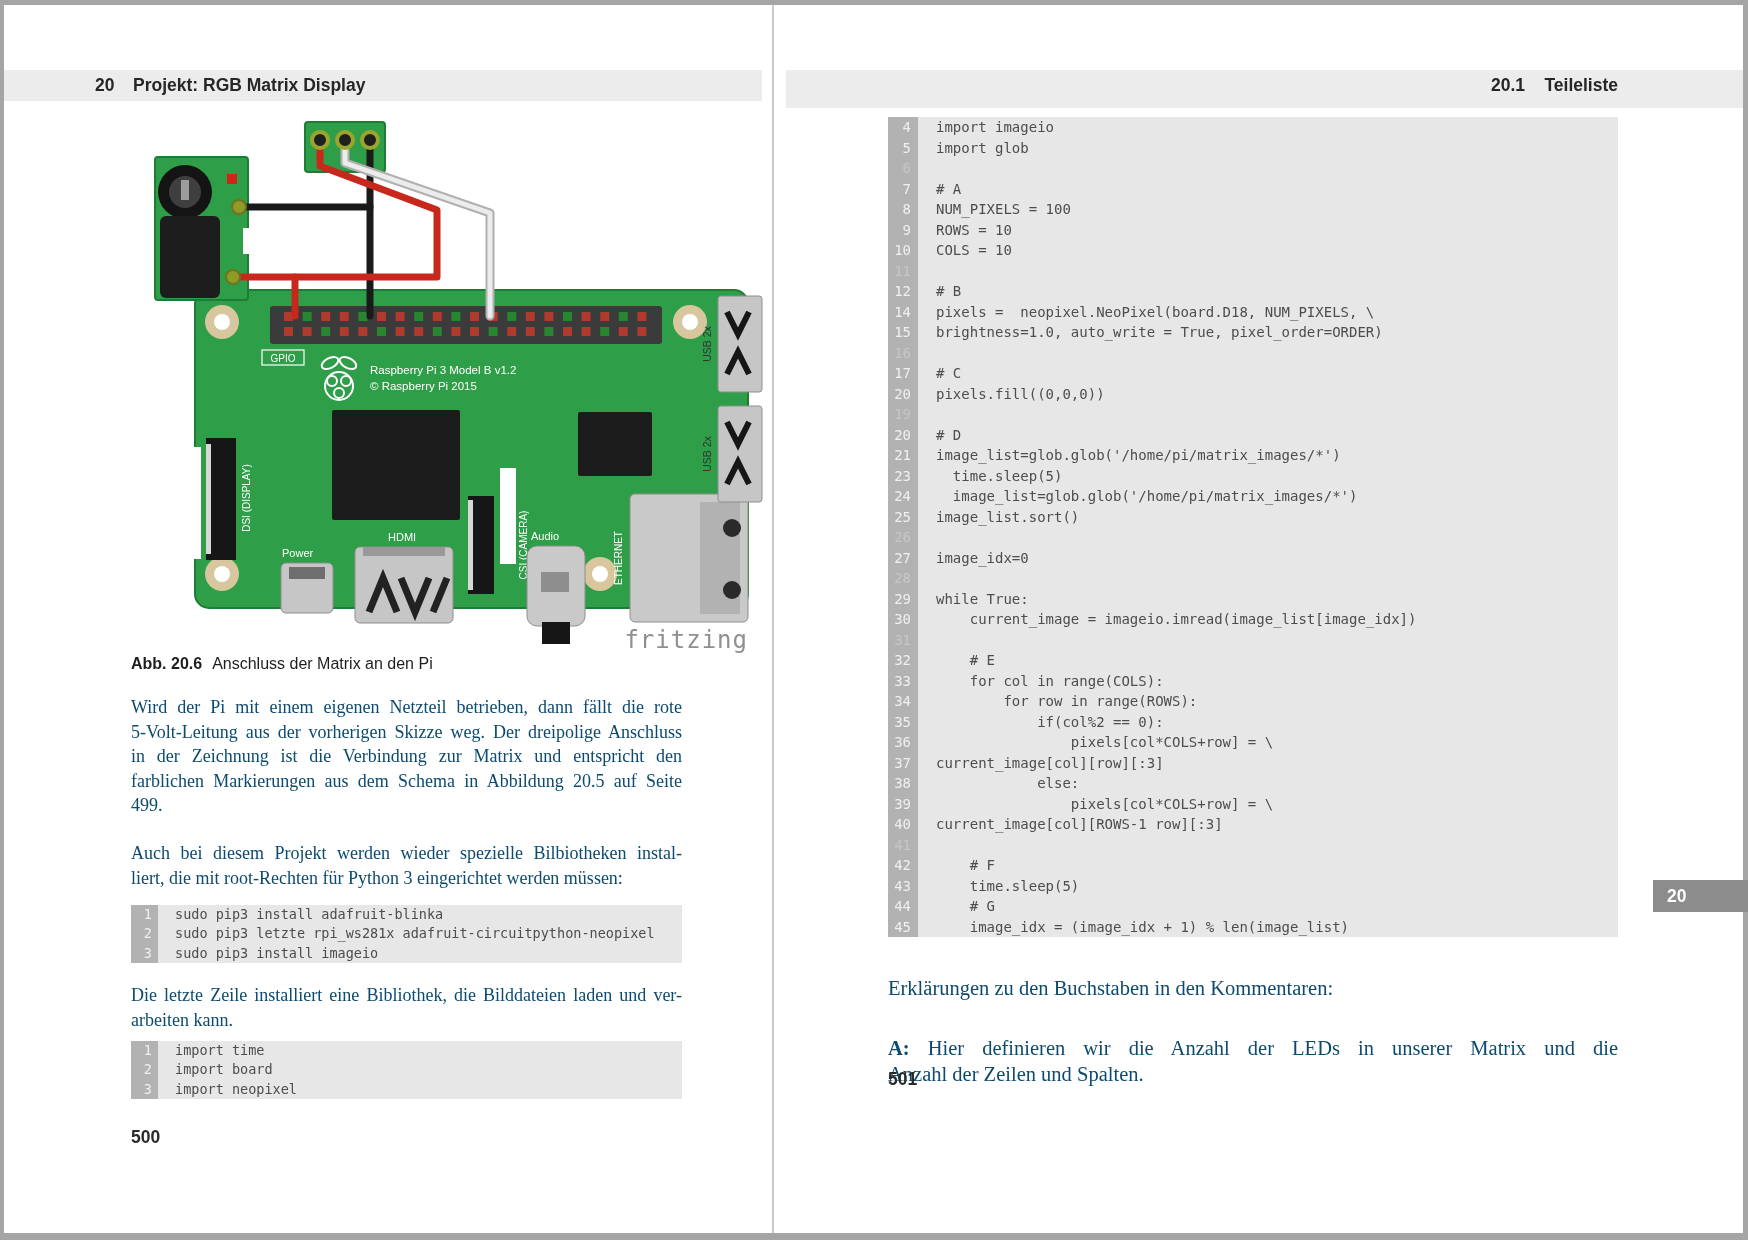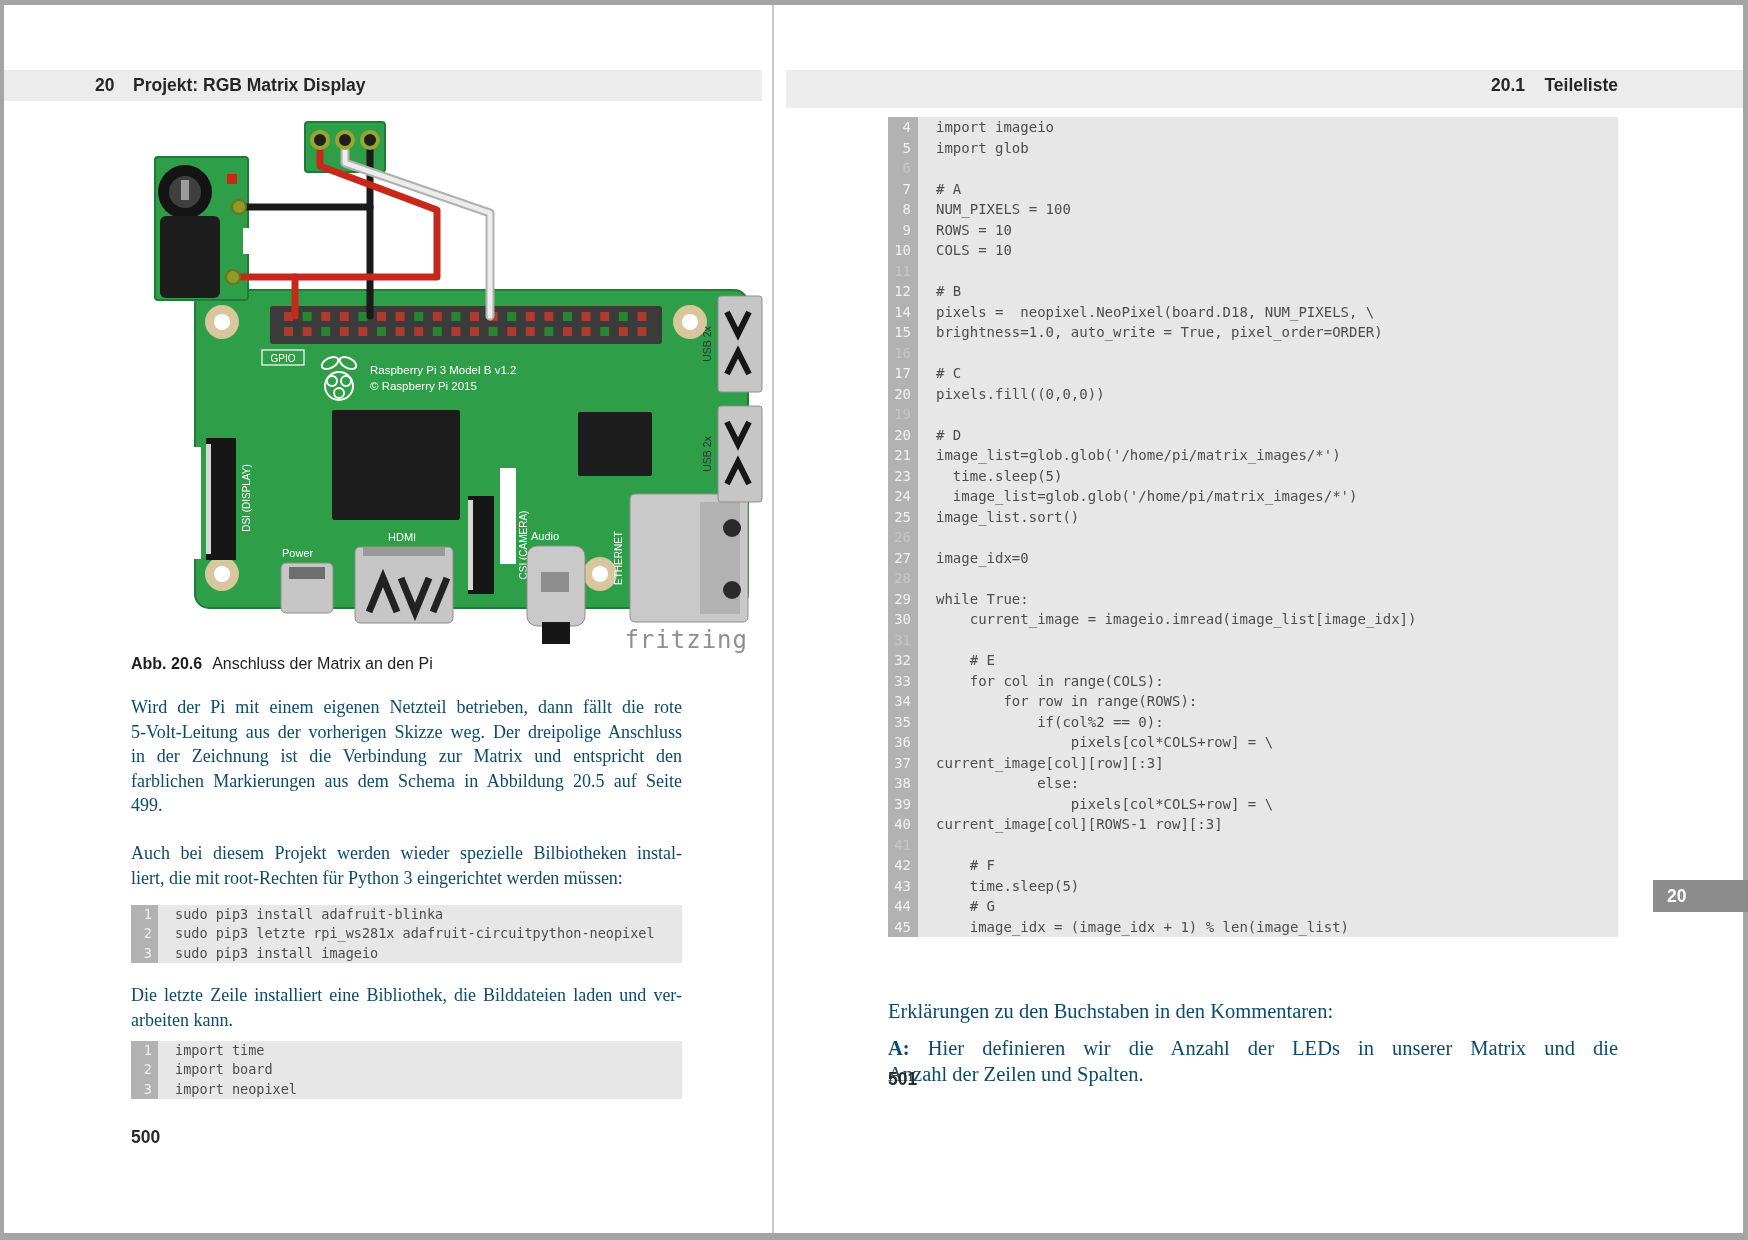--- a/index.html
+++ b/index.html
@@ -442,21 +442,21 @@
         <span class="cd">    # G</span>
       </div>
       <div class="crow">
         <span class="ln">45</span>
         <span class="cd">    image_idx = (image_idx + 1) % len(image_list)</span>
       </div>
     </div>
 
   <div class="abs chtab" style="left:867px;top:875px;width:90px;height:32px">20</div>
 
-  <div class="abs ser rp-body" style="left:102px;top:993px;width:730px">Erklärungen zu den Buchstaben in den Kommentaren:</div>
+  <div class="abs ser rp-body" style="left:102px;top:970px;width:730px">Erklärungen zu den Buchstaben in den Kommentaren:</div>
 
   <div class="abs ser rp-body" style="left:102px;top:1030px;width:730px">
     <div class="jline"><b>A:</b> <span>Hier definieren wir die Anzahl der LEDs in unserer Matrix und die</span></div>
     <div>Anzahl der Zeilen und Spalten.</div>
   </div>
 
   <div class="abs pgnum" style="left:102px;top:1064px;width:730px;text-align:left">501</div>
 </div>
 
 </body></html>

